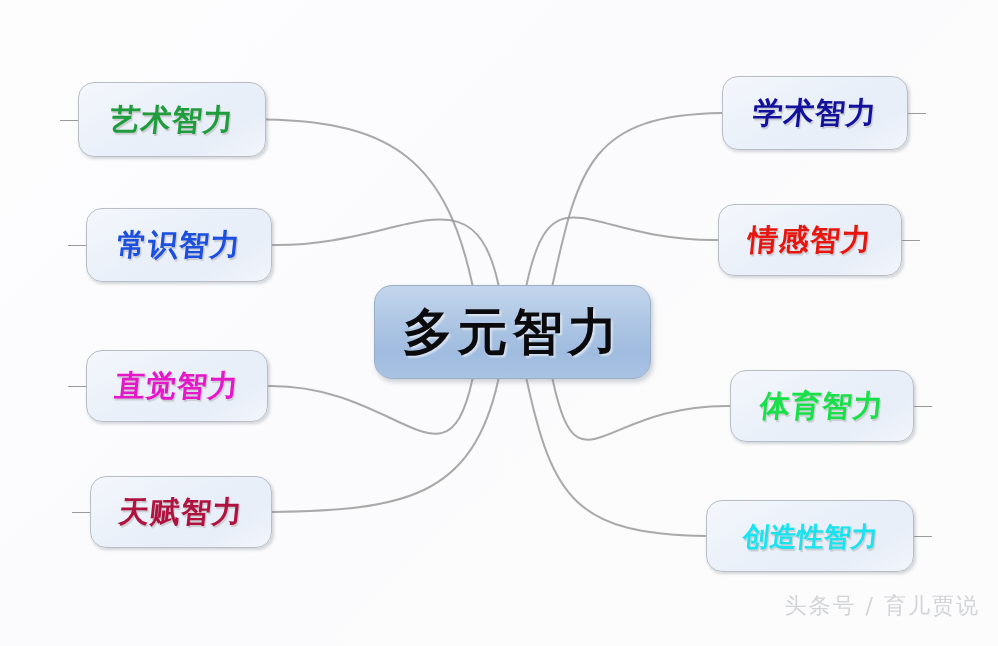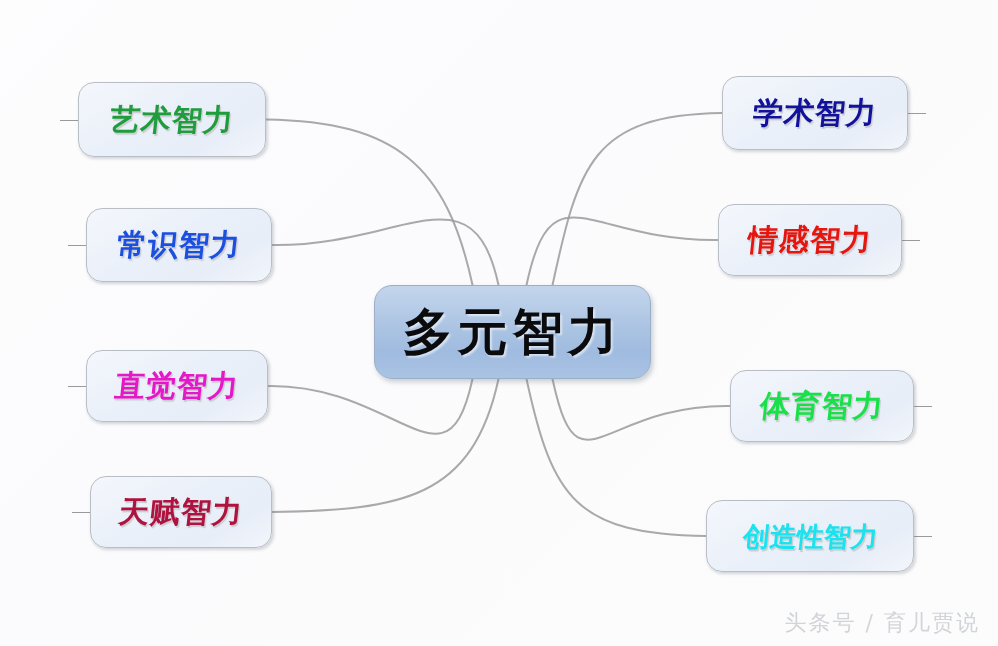--- a/index.html
+++ b/index.html
@@ -70,21 +70,21 @@
   }
   .stub {
     position: absolute;
     height: 0;
     border-top: 1.6px solid #9a9a9a;
     z-index: 4;
   }
   #watermark {
     position: absolute;
     right: 18px;
-    bottom: 8px;
+    bottom: 25px;
     font-family: "DejaVu Serif", "Liberation Serif", serif;
     font-size: 22px;
     letter-spacing: 2px;
     color: #d2d4d8;
     white-space: nowrap;
     z-index: 8;
   }
 </style>
 </head>
 <body>

